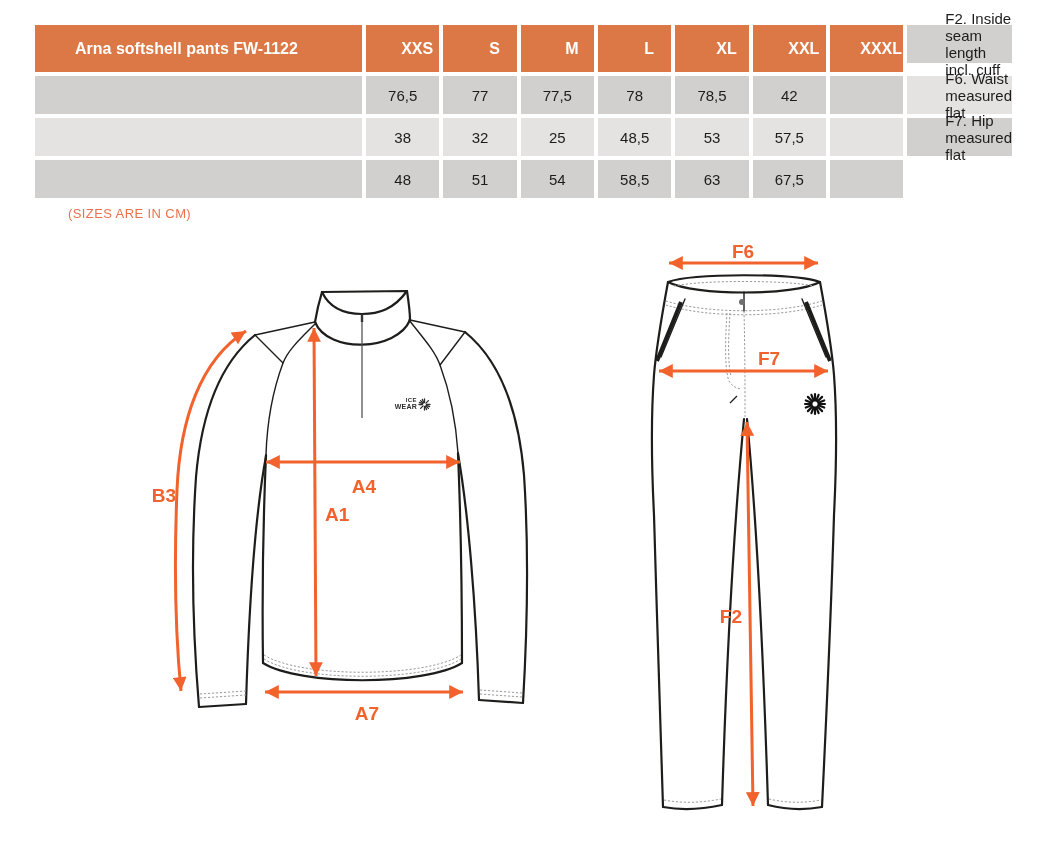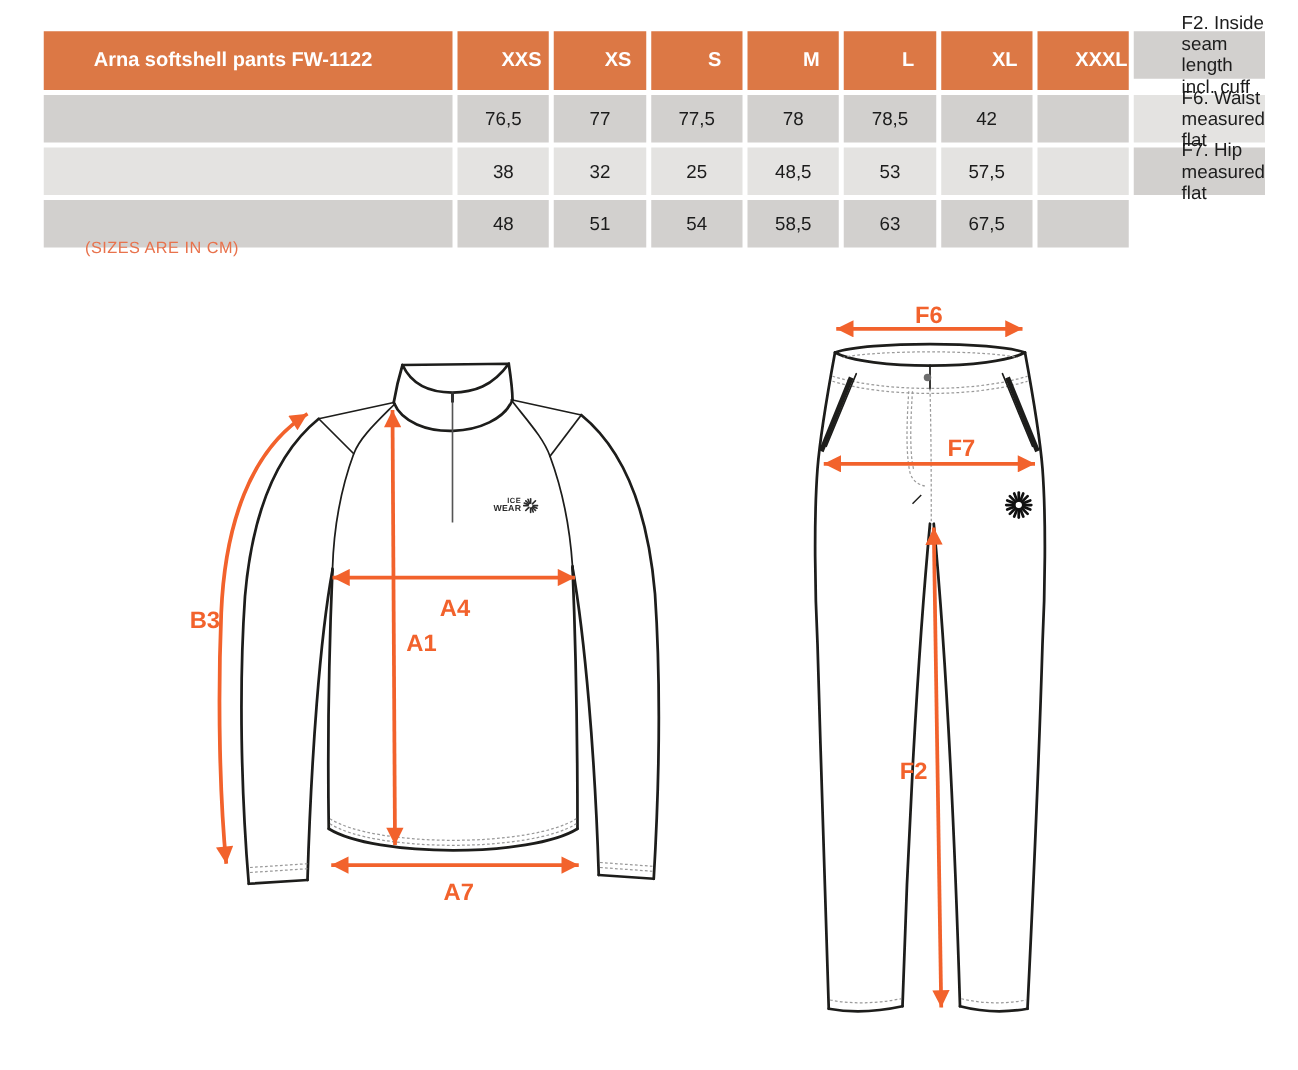--- a/index.html
+++ b/index.html
@@ -14,21 +14,21 @@
   }
   .cell{display:flex;align-items:center;justify-content:center;font-size:15px;color:#1c1c1c;}
   .th{height:47px;background:#DC7845;color:#ffffff;font-weight:bold;font-size:16px;padding-left:29px;}
   .td{height:38px;}
   .lbl{justify-content:flex-start;padding-left:38px;}
   .th.lbl{padding-left:40px;font-size:16px;}
   .r-dark{background:#D2D0CE;}
   .r-light{background:#E4E3E1;}
   
   .sizes-note{
-    position:absolute;left:68px;top:190px;
+    position:absolute;left:68px;top:206px;
     color:#E8724C;font-size:13px;letter-spacing:.4px;font-weight:normal;
   }
   
   .jacket-svg{position:absolute;left:140px;top:245px;}
   .pants-svg{position:absolute;left:630px;top:235px;}
   svg text.m-label{fill:#F2622C;font-family:"Liberation Sans",sans-serif;font-size:19px;font-weight:bold;}
   svg text.logo-txt{fill:#2b2b2b;font-family:"Liberation Sans",sans-serif;font-weight:bold;}
   .outline{stroke:#1D1D1B;fill:none;stroke-width:2.2;stroke-linecap:round;stroke-linejoin:round;}
   .seam{stroke:#1D1D1B;fill:none;stroke-width:1.4;stroke-linecap:round;}
   .stitch{stroke:#9a9a9a;fill:none;stroke-width:1;stroke-dasharray:2.2 1.8;}
@@ -36,25 +36,25 @@
 </style>
 </head>
 <body>
 
 <div class="page">
 
   <div class="size-table">
 
     <div class="cell th lbl">Arna softshell pants FW-1122</div>
     <div class="cell th">XXS</div>
-    <div class="cell th">XS</div>
     <div class="cell th">S</div>
     <div class="cell th">M</div>
     <div class="cell th">L</div>
     <div class="cell th">XL</div>
+    <div class="cell th">XXL</div>
     <div class="cell th">XXXL</div>
 
     <div class="cell td lbl r-dark">F2. Inside seam length incl. cuff</div>
     <div class="cell td r-dark"></div>
     <div class="cell td r-dark">76,5</div>
     <div class="cell td r-dark">77</div>
     <div class="cell td r-dark">77,5</div>
     <div class="cell td r-dark">78</div>
     <div class="cell td r-dark">78,5</div>
     <div class="cell td r-dark">42</div>

